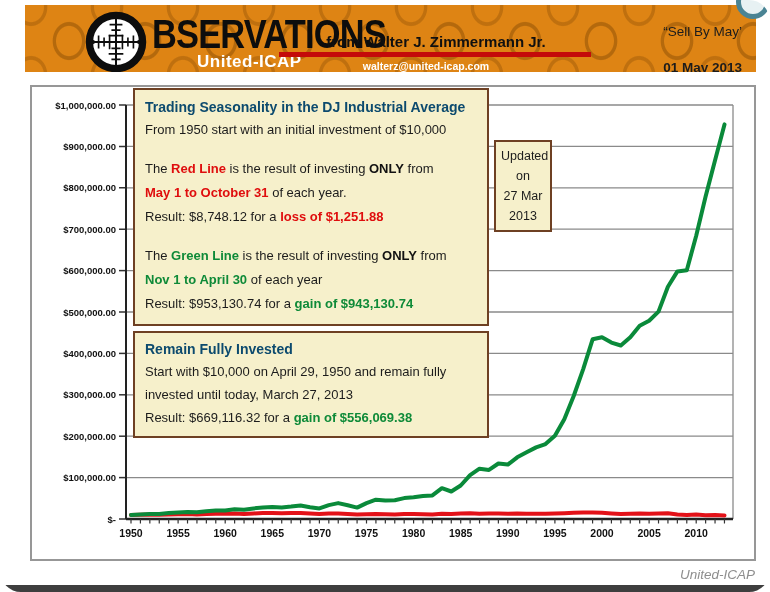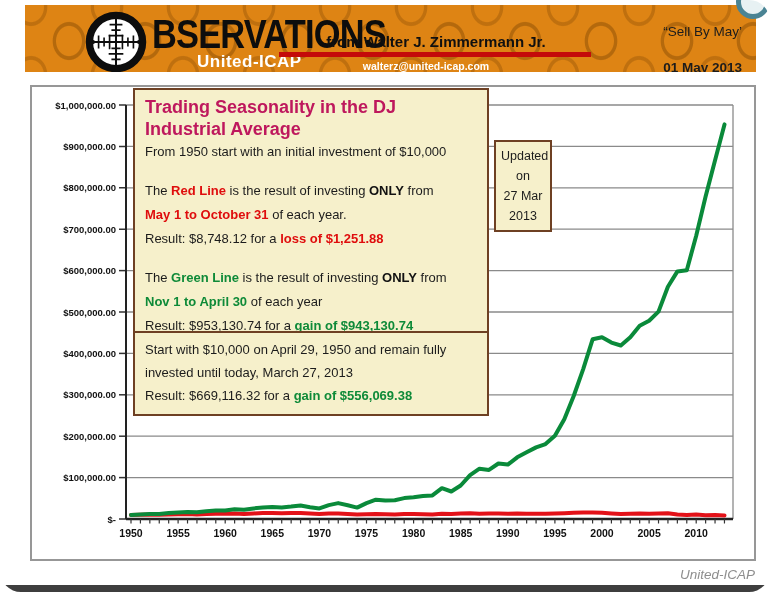--- a/index.html
+++ b/index.html
@@ -28,21 +28,21 @@
   .chart-box{position:absolute;left:30px;top:85px;width:726px;height:476px;background:#fff;
     border:2px solid #979797;box-sizing:border-box;}
   .chart-box svg{position:absolute;left:-2px;top:-2px;}
 
   
   .infobox{position:absolute;background:#f6f0cb;border:2px solid #6e4023;color:#1c1c1c;
     font-size:13px;box-sizing:border-box;}
   .box1{left:133px;top:88px;width:356px;padding:6px 10px 8px 10px;}
   .box2{left:133px;top:331px;width:356px;padding:5px 10px 7px 10px;}
   .updated{left:494px;top:140px;width:58px;padding:4px 5px;text-align:center;font-size:12.5px;line-height:20px;}
-  .ib-title{font-size:18px;font-weight:bold;color:#be185d;line-height:22px;}
+  .ib-title{font-size:14px;font-weight:bold;color:#0c4a6e;line-height:22px;}
   .ib-line{line-height:24px;white-space:nowrap;}
   .box2 .ib-line{line-height:23px;}
   .ib-spacer{height:15px;}
   .red-bold{color:#df0d0d;font-weight:bold;}
   .green-bold{color:#0e8a38;font-weight:bold;}
   .black-bold{color:#111;font-weight:bold;}
 
   
   .footer-brand{position:absolute;right:15px;top:567px;font-size:13.5px;font-style:italic;color:#8e8e8e;}
   .bottom-bar{position:absolute;left:0;top:585px;width:770px;height:7px;background:#3e3e3e;}
@@ -221,20 +221,21 @@
         <div class="ib-line"><span>Result: $953,130.74 for a </span><span class="green-bold">gain of $943,130.74</span></div>
       </div>
   </div>
 
   <div class="infobox updated">
     <div>Updated on</div>
     <div>27 Mar 2013</div>
   </div>
 
   <div class="infobox box2">
+    <div class="ib-title">Remain Fully Invested</div>
     <div>
         <div class="ib-line"><span>Start with $10,000 on April 29, 1950 and remain fully</span></div>
         <div class="ib-line"><span>invested until today, March 27, 2013</span></div>
         <div class="ib-line"><span>Result: $669,116.32 for a </span><span class="green-bold">gain of $556,069.38</span></div>
       </div>
   </div>
 
   <div class="footer-brand">United-ICAP</div>
   <div class="bottom-bar"></div>
 </div>

